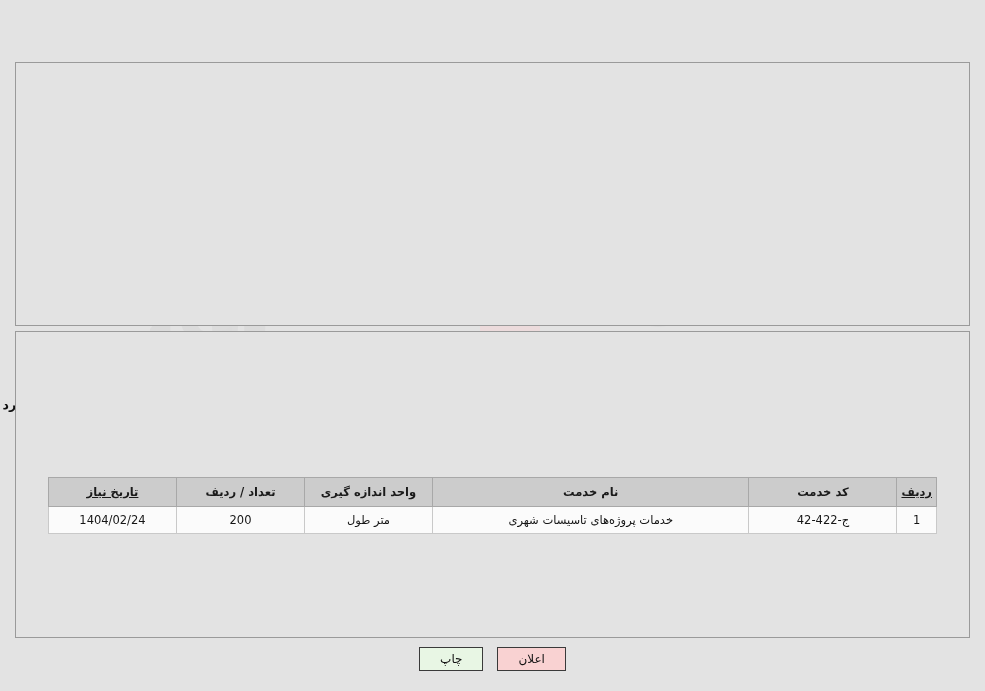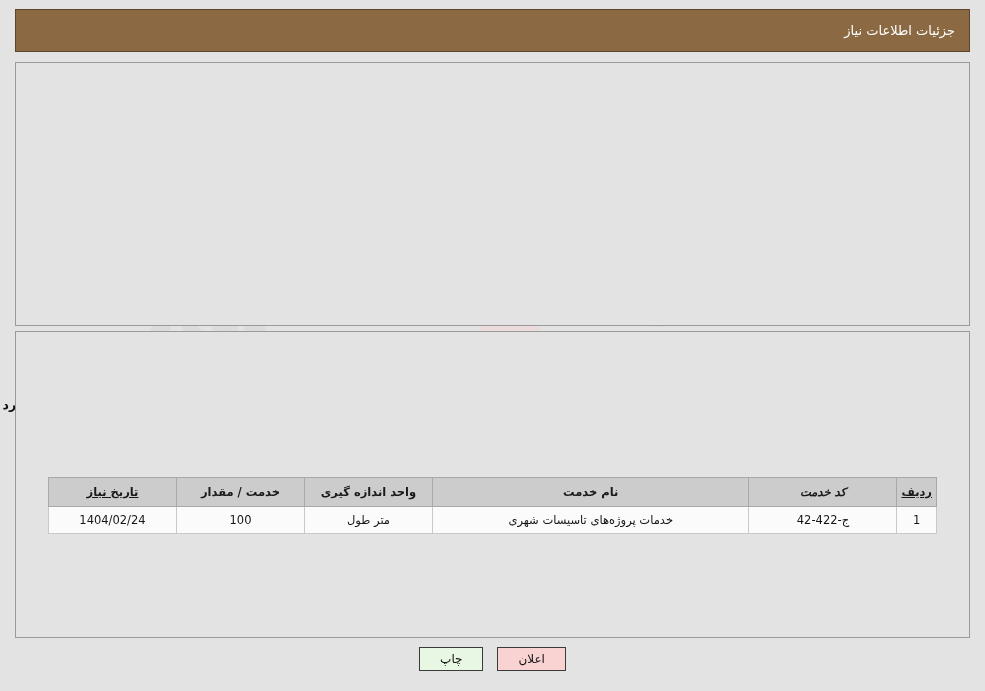--- a/index.html
+++ b/index.html
@@ -222,23 +222,20 @@
     <svg viewBox="0 0 700 170" width="700" height="170" xmlns="http://www.w3.org/2000/svg">
       <path d="M40 20 L110 20 L110 95 Q110 135 75 152 Q40 135 40 95 Z" fill="none" stroke="#d8d8d8" stroke-width="11"></path>
       <path d="M62 52 L88 52 L88 98 Q88 112 75 120 Q62 112 62 98 Z" fill="#d8d8d8"></path>
       <text x="130" y="112" font-family="DejaVu Sans, sans-serif" font-size="92" font-weight="bold" fill="#d6d6d6" letter-spacing="-2">Tender</text>
       <path d="M330 150 L330 60 L300 60 L360 5 L420 60 L390 60 L390 150 Z" fill="#f4d6d8"></path>
       <circle cx="508" cy="62" r="30" fill="none" stroke="#d8d8d8" stroke-width="10"></circle>
       <text x="470" y="150" font-family="DejaVu Sans, sans-serif" font-size="58" font-weight="bold" fill="#dcdcdc">.net</text>
     </svg>
   </div>
 
-  <div class="header-bar">
-    <span class="header-title">جزئیات اطلاعات نیاز</span>
-  </div>
 
   <div class="panel panel-top"></div>
 
   <div class="frow" style="right:852px; top:82px;">
     <span class="lbl">شماره نیاز:</span>
   </div>
   <div class="frow" style="right:612px; top:81px;">
     <span class="fld" style="width:230px;">1103093303000038</span>
   </div>
   <div class="frow" style="right:475px; top:82px;">
@@ -364,34 +361,34 @@
     <span class="lbl" style="font-weight:bold;">گروه خدمت:</span>
   </div>
   <div class="frow" style="left:175px; top:434px;">
     <span class="fld txt-right" style="width:670px; height:26px; line-height:24px;">ساختمان</span>
   </div>
 
   <table class="tbl">
     <thead>
       <tr>
         <th style="width:38px;text-decoration:underline;">ردیف</th>
-        <th style="width:148px;font-style:italic;">کد خدمت</th>
+        <th style="width:148px;">کد خدمت</th>
         <th>نام خدمت</th>
         <th style="width:128px;">واحد اندازه گیری</th>
-        <th style="width:128px;">خدمت / مقدار</th>
+        <th style="width:128px;">تعداد / ردیف</th>
         <th style="width:128px;text-decoration:underline;">تاریخ نیاز</th>
       </tr>
     </thead>
     <tbody>
       <tr>
         <td>1</td>
         <td>ج-422-42</td>
         <td>خدمات پروژه‌های تاسیسات شهری</td>
         <td>متر طول</td>
-        <td>100</td>
+        <td>200</td>
         <td>1404/02/24</td>
       </tr>
     </tbody>
   </table>
 
   <div class="frow" style="right:852px; top:582px;">
     <span class="lbl" style="font-weight:bold;">توضیحات خریدار:</span>
   </div>
   <div class="ta" style="left:73px; top:548px; width:772px; height:76px;">
     <div class="ta-text"></div>

